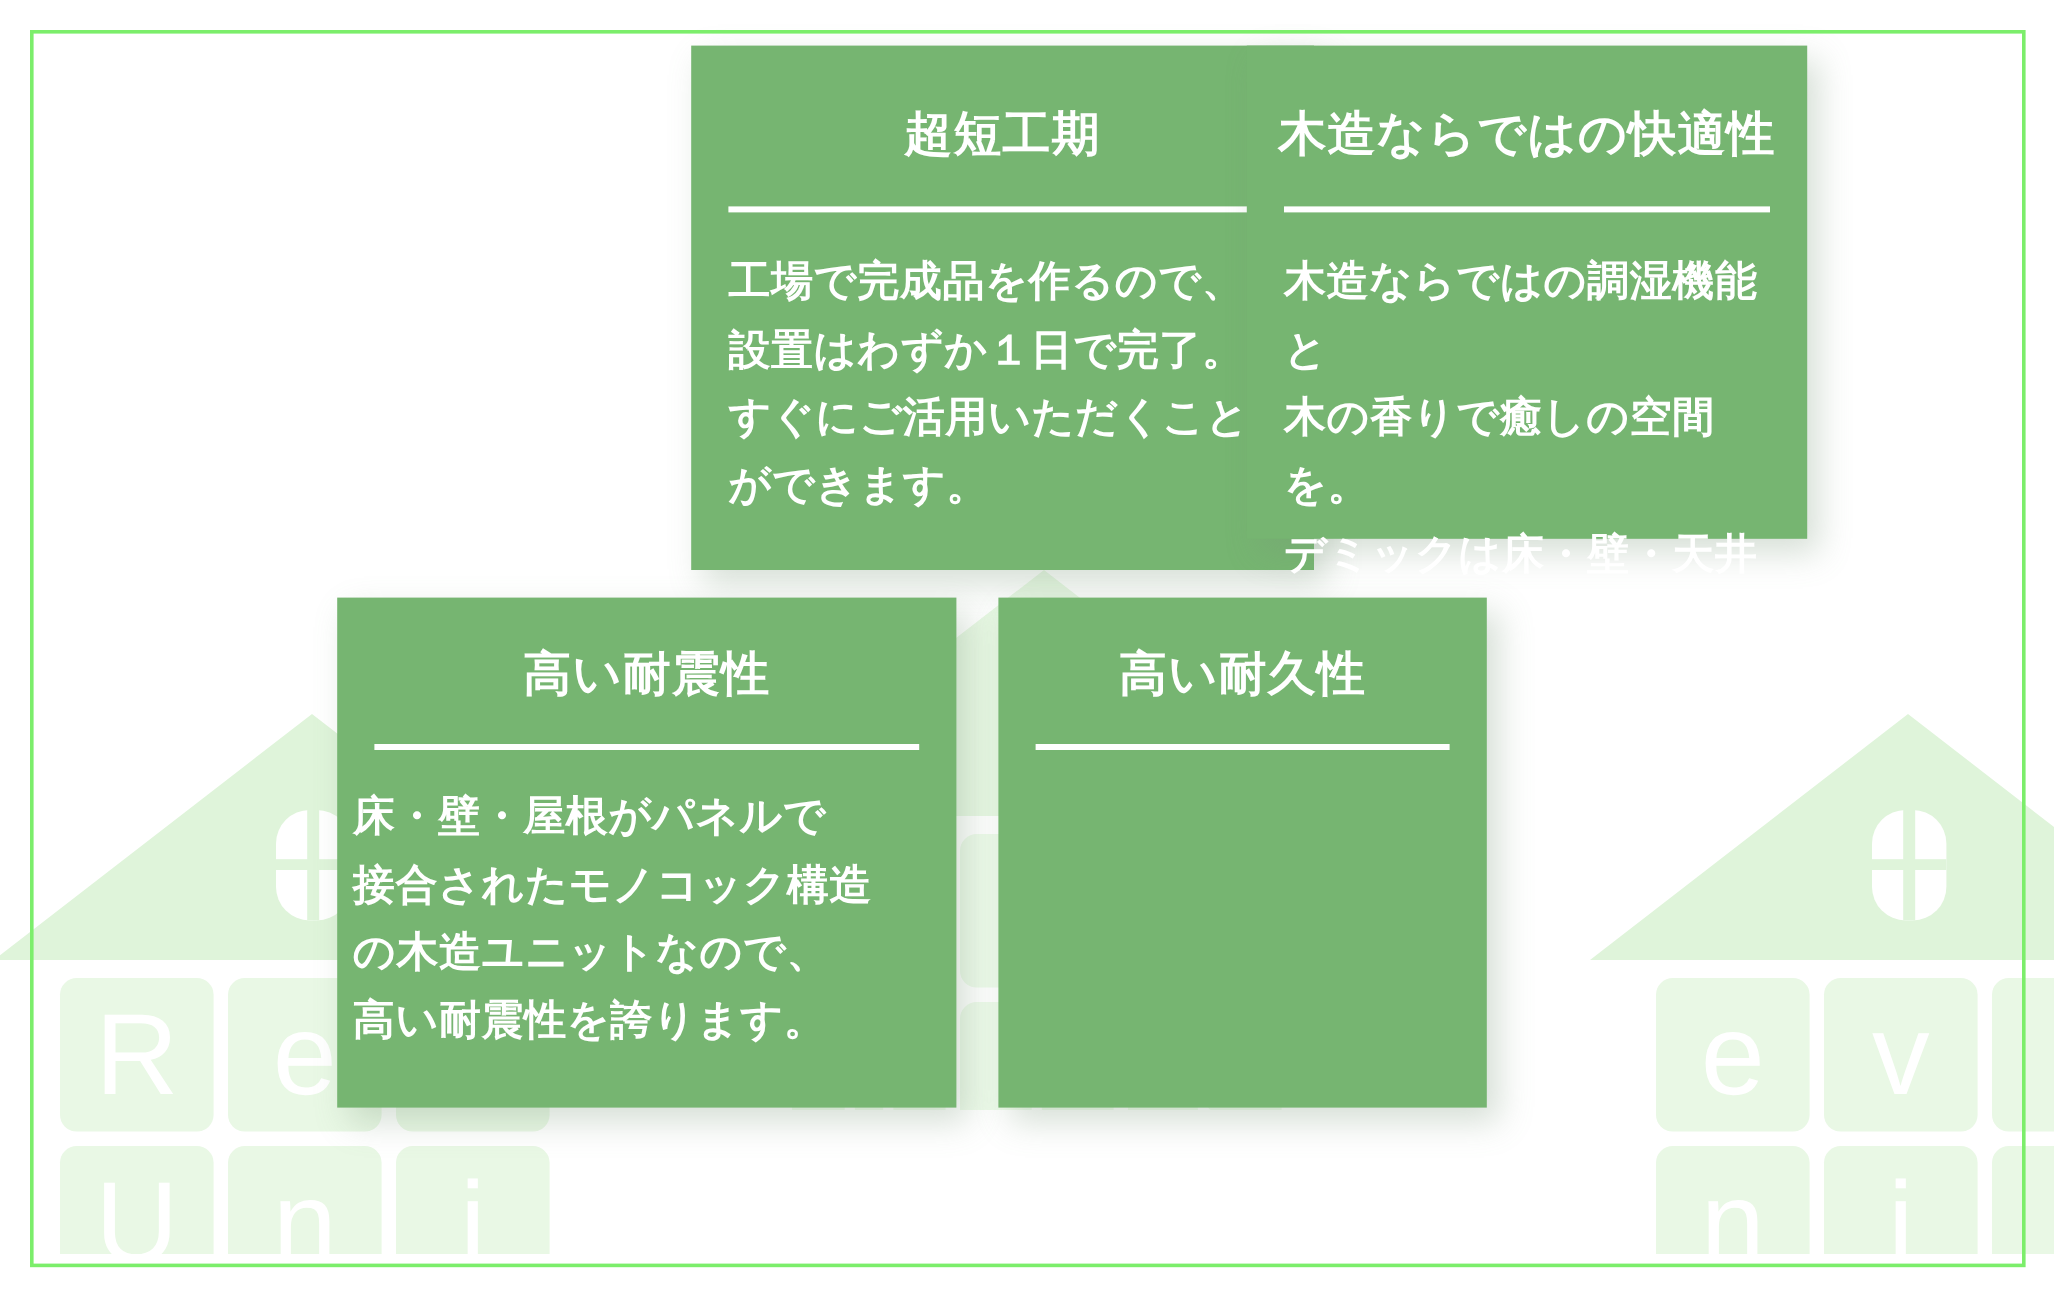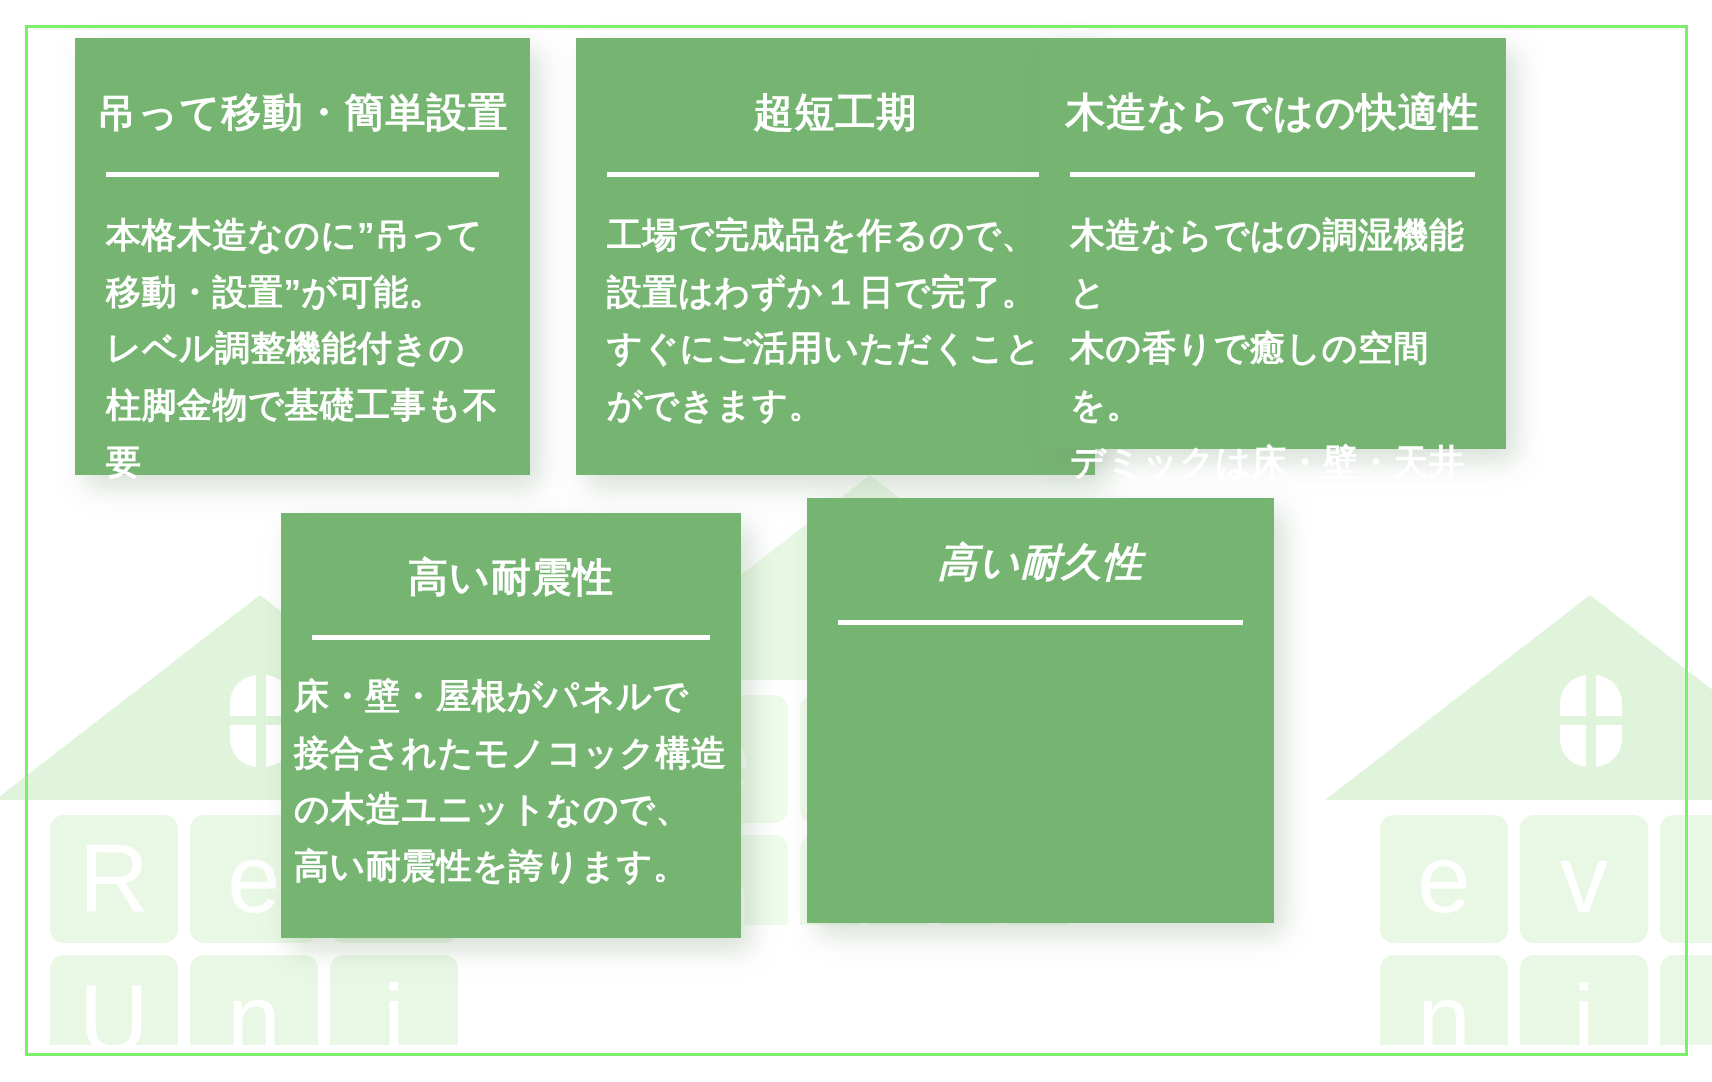--- a/index.html
+++ b/index.html
@@ -68,22 +68,22 @@
   .row1 .card-body{margin-top:30px;padding-left:31px;padding-right:10px;}
 
   
   .row2 .card-title{margin-top:42px;}
   .row2 .card-rule{width:calc(100% - 62px);margin-top:36px;}
   .row2 .card-body{margin-top:28px;padding-left:13px;padding-right:10px;}
 
   #c0{left:75px; top:38px;  width:455px; height:437px;}
   #c1{left:576px;top:38px;  width:519px; height:437px;}
   #c2{left:1039px;top:38px; width:467px; height:411px;}
-  #c3{left:281px;top:513px; width:460px; height:425px;}
-  #c4{left:807px;top:498px; width:467px; height:425px;font-style:italic;}
+  #c3{left:281px;top:498px; width:516px; height:425px;}
+  #c4{left:832px;top:498px; width:407px; height:425px;}
 </style>
 </head>
 <body>
 
 <div id="watermarks">
 
   <svg class="wm" style="left:-20px;top:575px;" width="560" height="470" viewBox="0 0 560 470">
     <polygon points="280,20 545,225 15,225" fill="#dff4da"></polygon>
     <rect x="250" y="100" width="62" height="92" rx="28" fill="#ffffff"></rect>
     <rect x="276" y="100" width="10" height="92" fill="#dff4da"></rect>
@@ -154,28 +154,20 @@
     </g>
     <rect x="70" y="523" width="480" height="20" rx="10" fill="#e9f8e5"></rect>
   </svg>
 
 </div>
 
 <div id="frame"></div>
 
 <div id="cards">
 
-  <div class="card row1" id="c0">
-    <div class="card-title">吊って移動・簡単設置</div>
-    <div class="card-rule"></div>
-    <div class="card-body">本格木造なのに”吊って
-移動・設置”が可能。
-レベル調整機能付きの
-柱脚金物で基礎工事も不要</div>
-  </div>
 
   <div class="card row1" id="c1">
     <div class="card-title">超短工期</div>
     <div class="card-rule"></div>
     <div class="card-body">工場で完成品を作るので、
 設置はわずか１日で完了。
 すぐにご活用いただくこと
 ができます。</div>
   </div>
 

